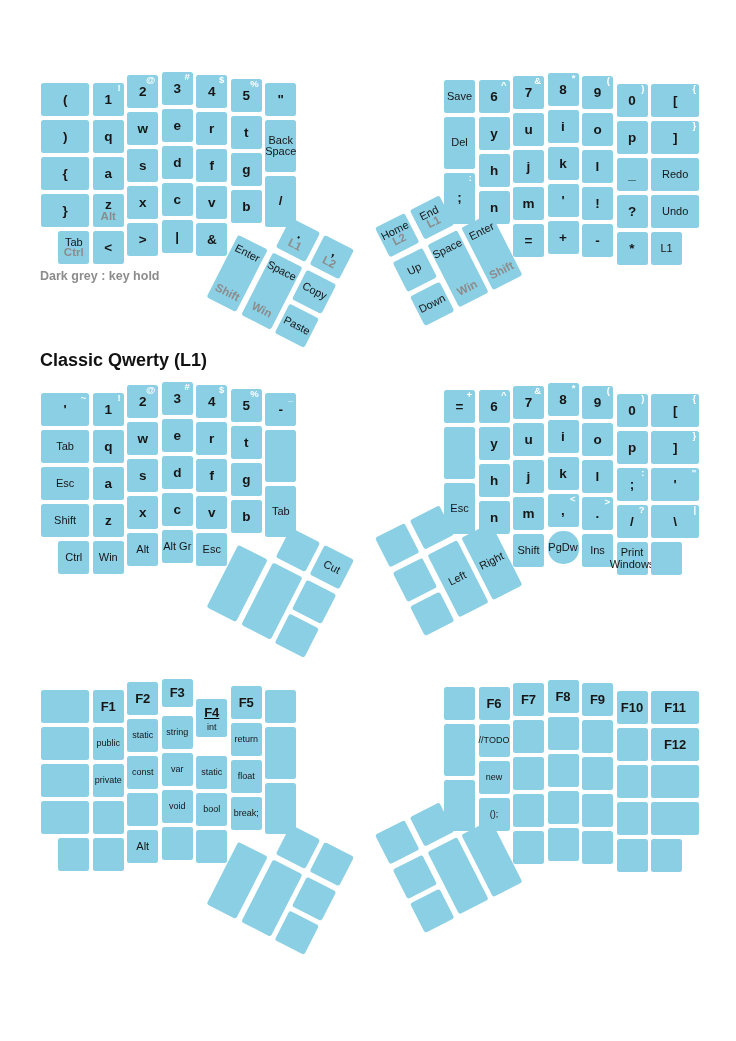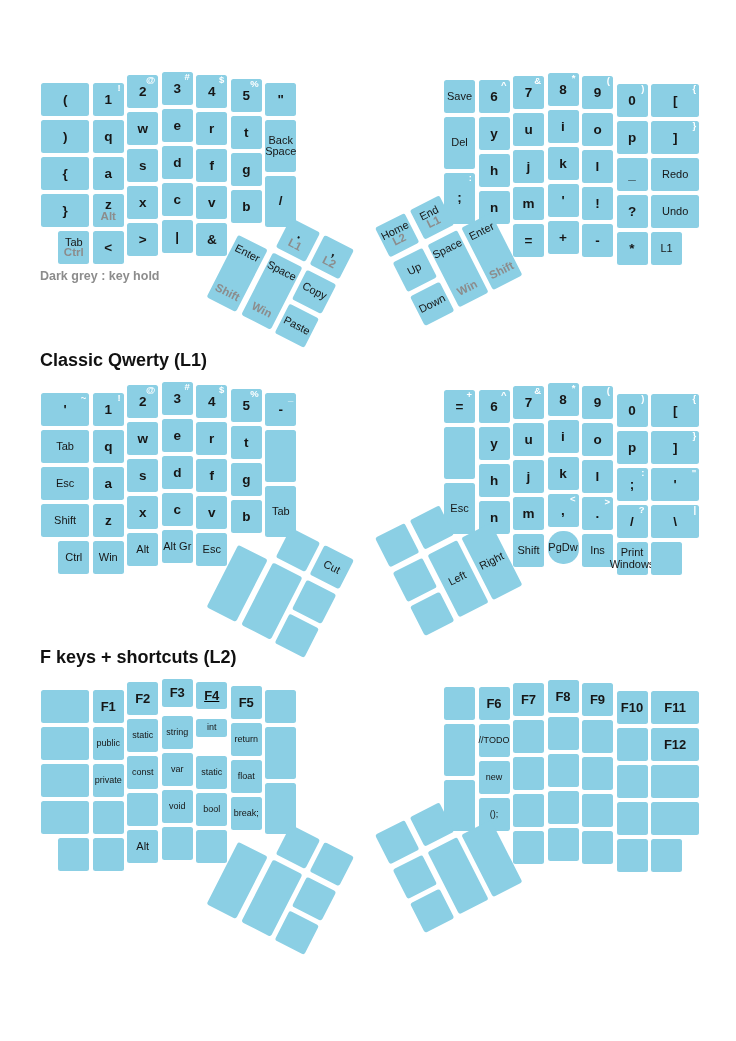--- a/index.html
+++ b/index.html
@@ -524,32 +524,31 @@
           <span class="tap word">Left</span>
         </div>
         <div class="key" style="left: 77px; top: 38.5px; width: 33px; height: 70px;">
           <span class="tap word">Right</span>
         </div>
         <div class="key" style="left: 0px; top: 38.5px; width: 33px; height: 33px;"></div>
         <div class="key" style="left: 0px; top: 77px; width: 33px; height: 33px;"></div>
       </div>
     </section>
   <section class="layer" style="top:607px">
-    <h2 class="layer-title">F keys + shortcuts (L2)</h2>
   <div class="key" style="left: 41px; top: 83px; width: 48.25px; height: 33px;"></div>
       <div class="key" style="left: 92.75px; top: 83px; width: 31px; height: 33px;">
         <span class="tap fk">F1</span>
       </div>
       <div class="key" style="left: 127.25px; top: 75px; width: 31px; height: 33px;">
         <span class="tap fk">F2</span>
       </div>
       <div class="key" style="left: 161.75px; top: 72px; width: 31px; height: 28px;">
         <span class="tap fk">F3</span>
       </div>
-      <div class="key" style="left: 196.25px; top: 75px; width: 31px; height: 27px; text-decoration: underline;">
+      <div class="key" style="left: 196.25px; top: 92px; width: 31px; height: 27px; text-decoration: underline;">
         <span class="tap fk">F4</span>
       </div>
       <div class="key" style="left: 230.75px; top: 79px; width: 31px; height: 33px;">
         <span class="tap fk">F5</span>
       </div>
       <div class="key" style="left: 265.25px; top: 83px; width: 31px; height: 33px;"></div>
       <div class="key" style="left: 41px; top: 120px; width: 48.25px; height: 33px;"></div>
       <div class="key" style="left: 92.75px; top: 120px; width: 31px; height: 33px;">
         <span class="tap code">public</span>
       </div>

